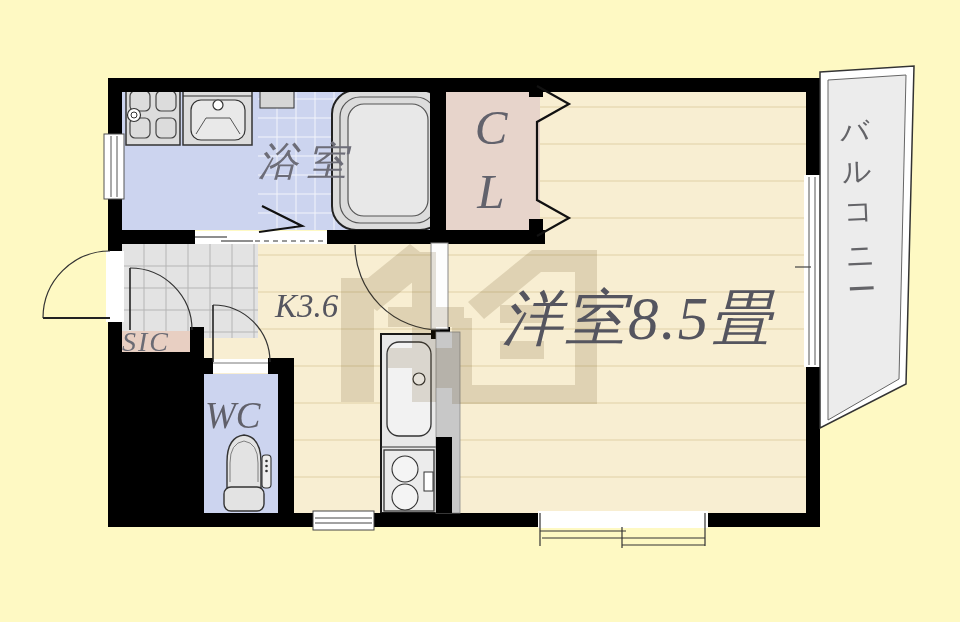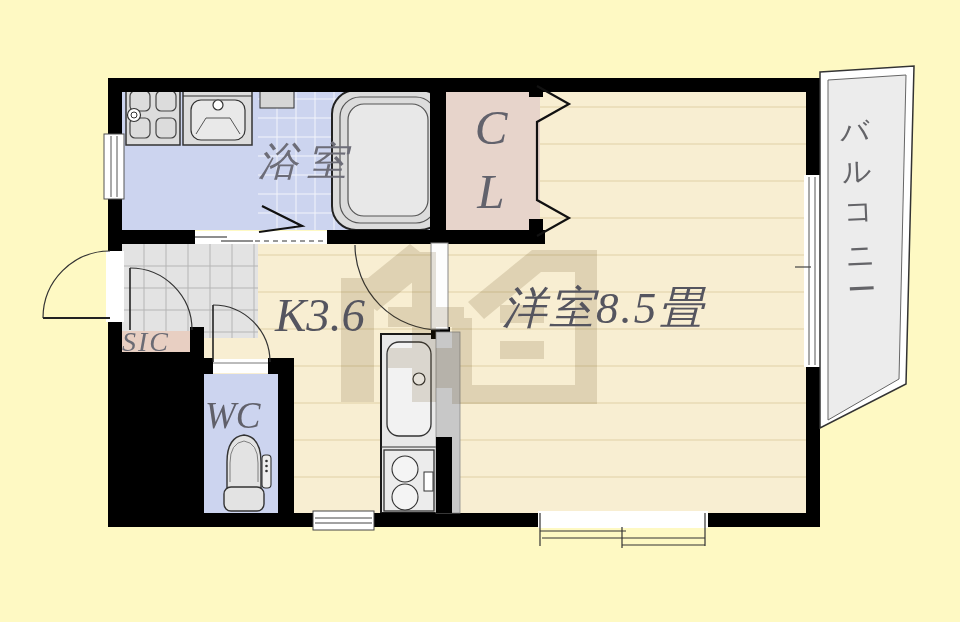--- a/index.html
+++ b/index.html
@@ -4,22 +4,22 @@
 <style>
   html,body{margin:0;padding:0;background:#fff;}
   #canvas{position:relative;width:960px;height:622px;background:#fef9c3;overflow:hidden;
           font-family:"Liberation Serif", serif;}
   #plan-svg{position:absolute;left:0;top:0;}
   .room-label{position:absolute;font-style:italic;color:#5c5c66;white-space:nowrap;
               font-family:"Liberation Serif", serif;}
   .lbl-bath{left:258px;top:134px;font-size:40px;letter-spacing:9px;color:#6d6d78;}
   .lbl-cl{left:460px;top:96px;width:62px;display:flex;flex-direction:column;align-items:center;
           font-size:49px;line-height:64px;color:#62626c;}
-  .lbl-west{left:502px;top:278px;font-size:45px;letter-spacing:2px;color:#55555f;}
-  .lbl-kitchen{left:275px;top:288px;font-size:47px;color:#55555f;}
+  .lbl-west{left:502px;top:278px;font-size:61px;letter-spacing:2px;color:#55555f;}
+  .lbl-kitchen{left:275px;top:288px;font-size:33px;color:#55555f;}
   .lbl-wc{left:205px;top:394px;font-size:37px;color:#60606a;}
   .lbl-sic{left:122px;top:326px;font-size:28px;letter-spacing:2px;color:#6b6b74;font-style:italic;}
   .lbl-balcony{left:838px;top:98px;font-size:29px;color:#646468;font-style:normal;
                writing-mode:vertical-rl;text-orientation:upright;letter-spacing:11px;
                transform:rotate(-2.5deg);font-family:"Liberation Serif", serif;}
 </style>
 </head>
 <body>
 
 <div id="canvas">

